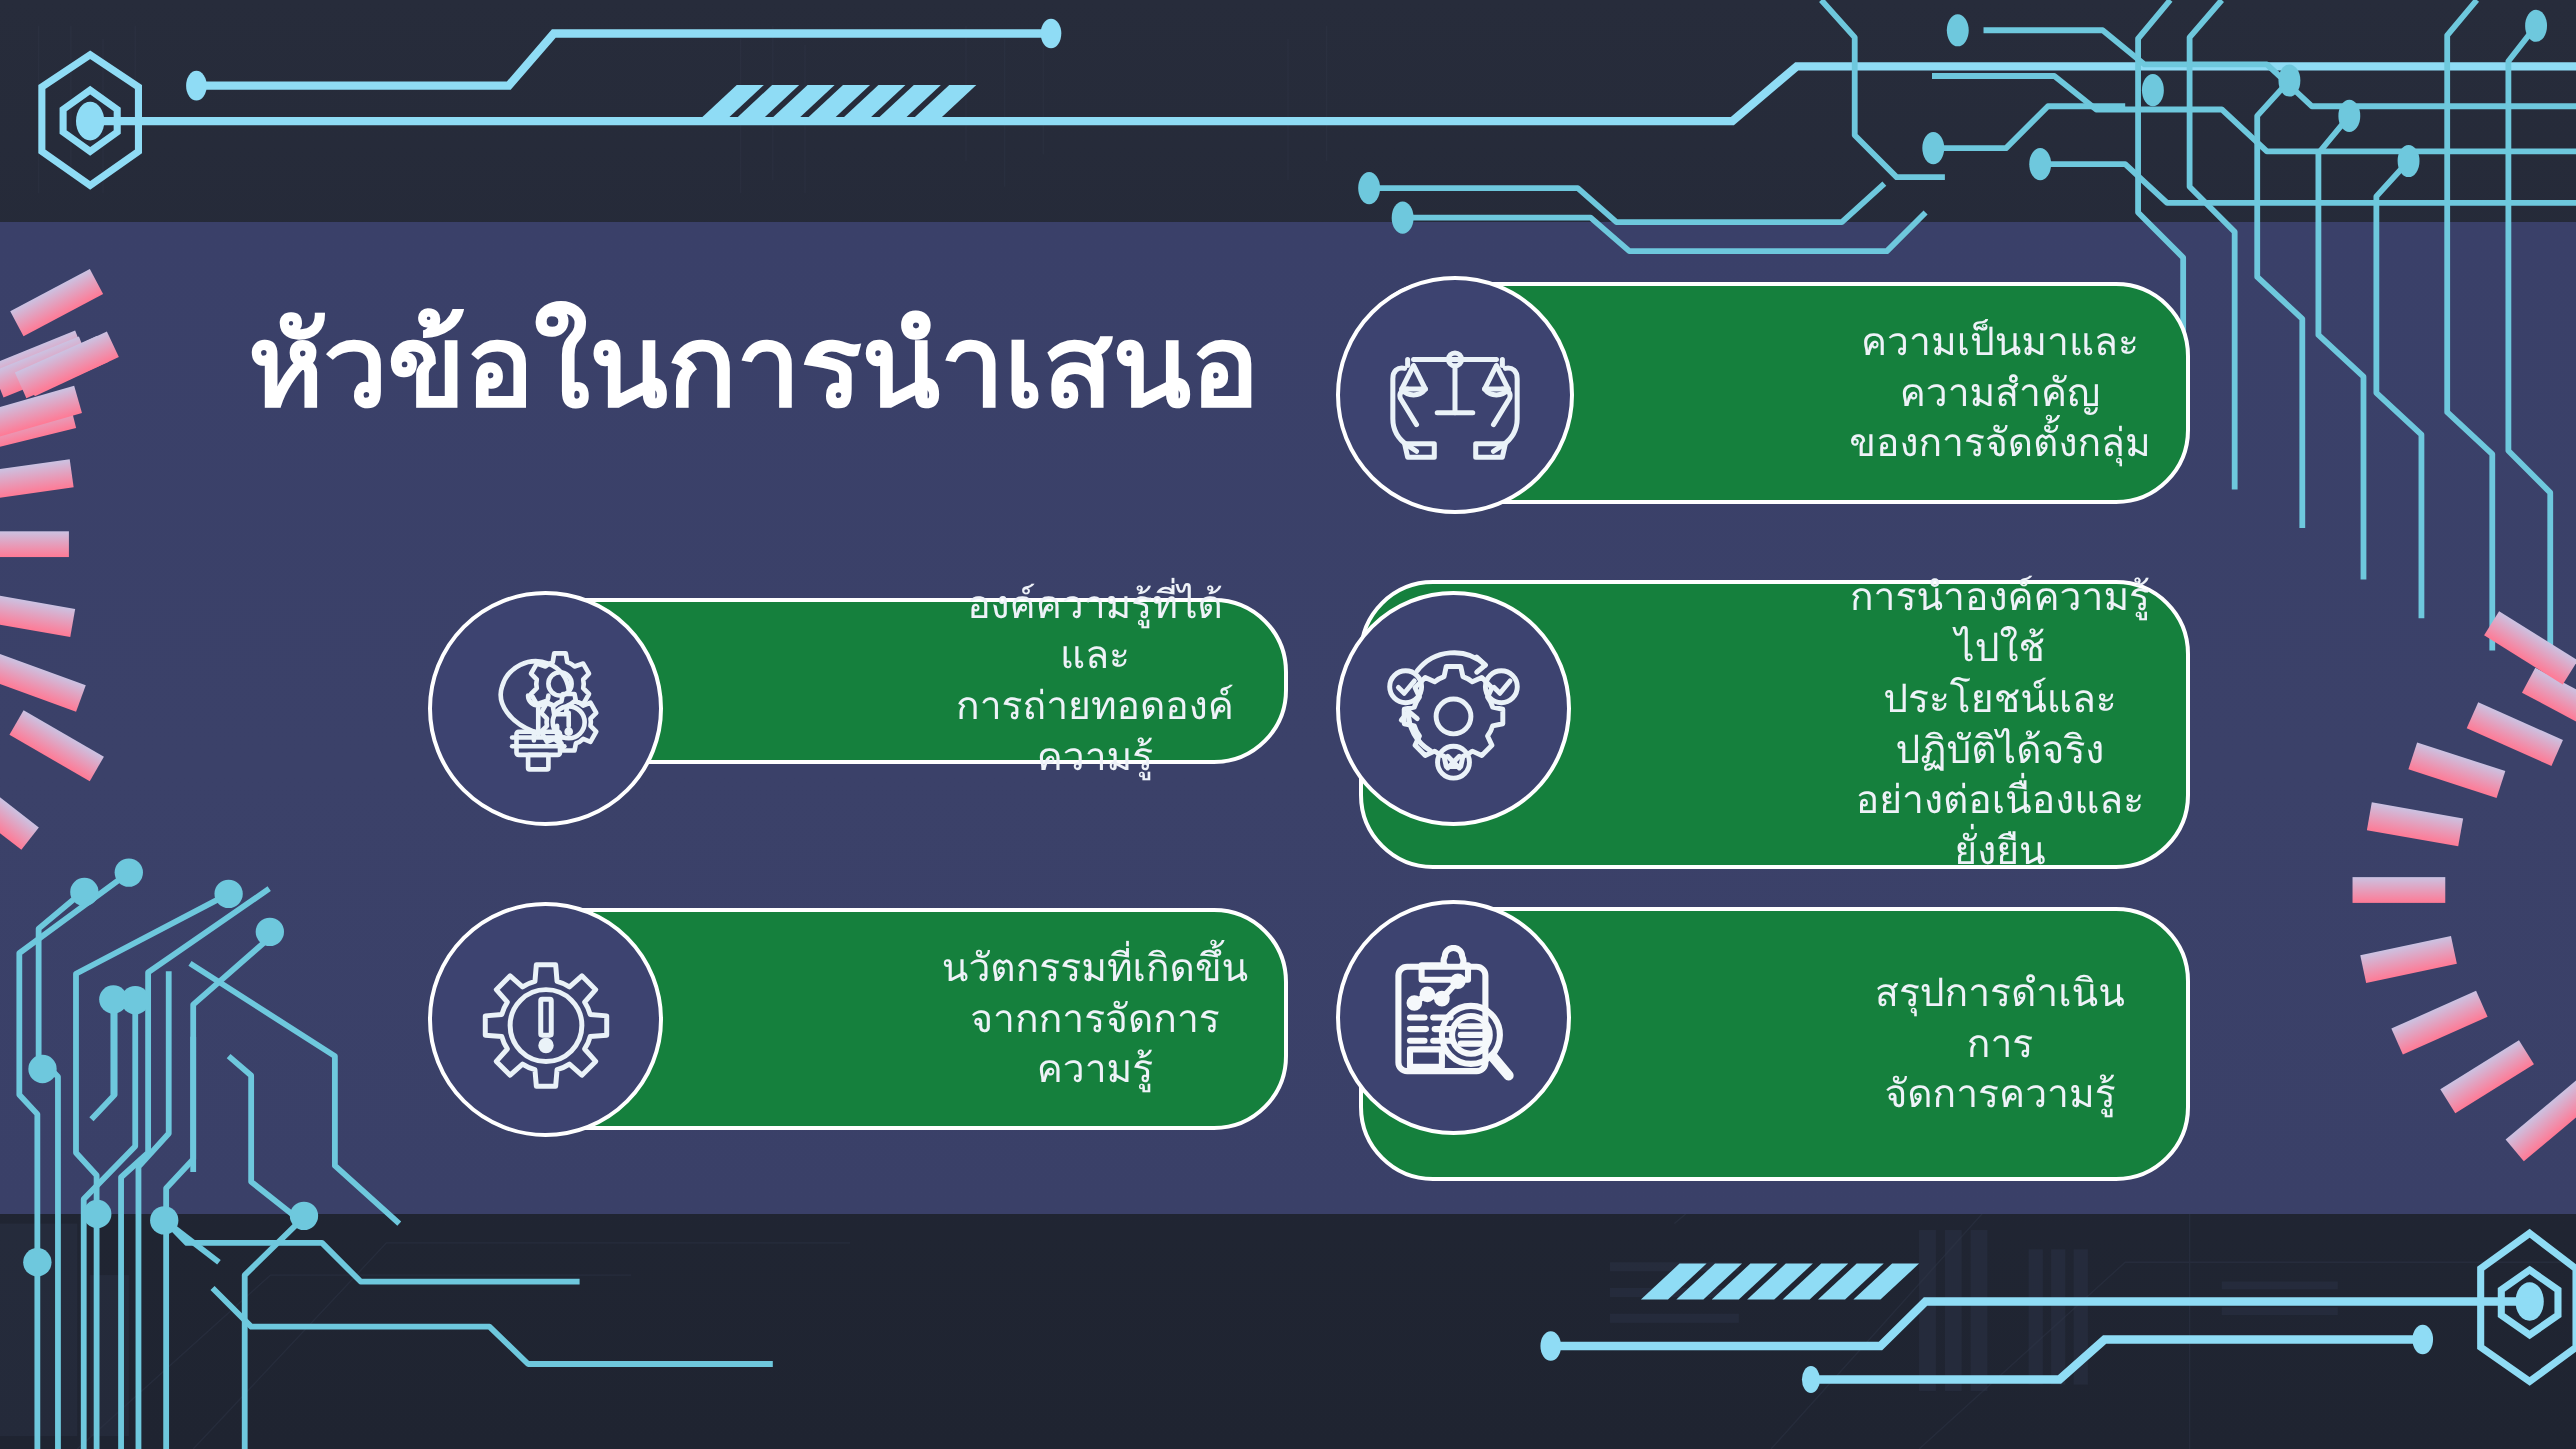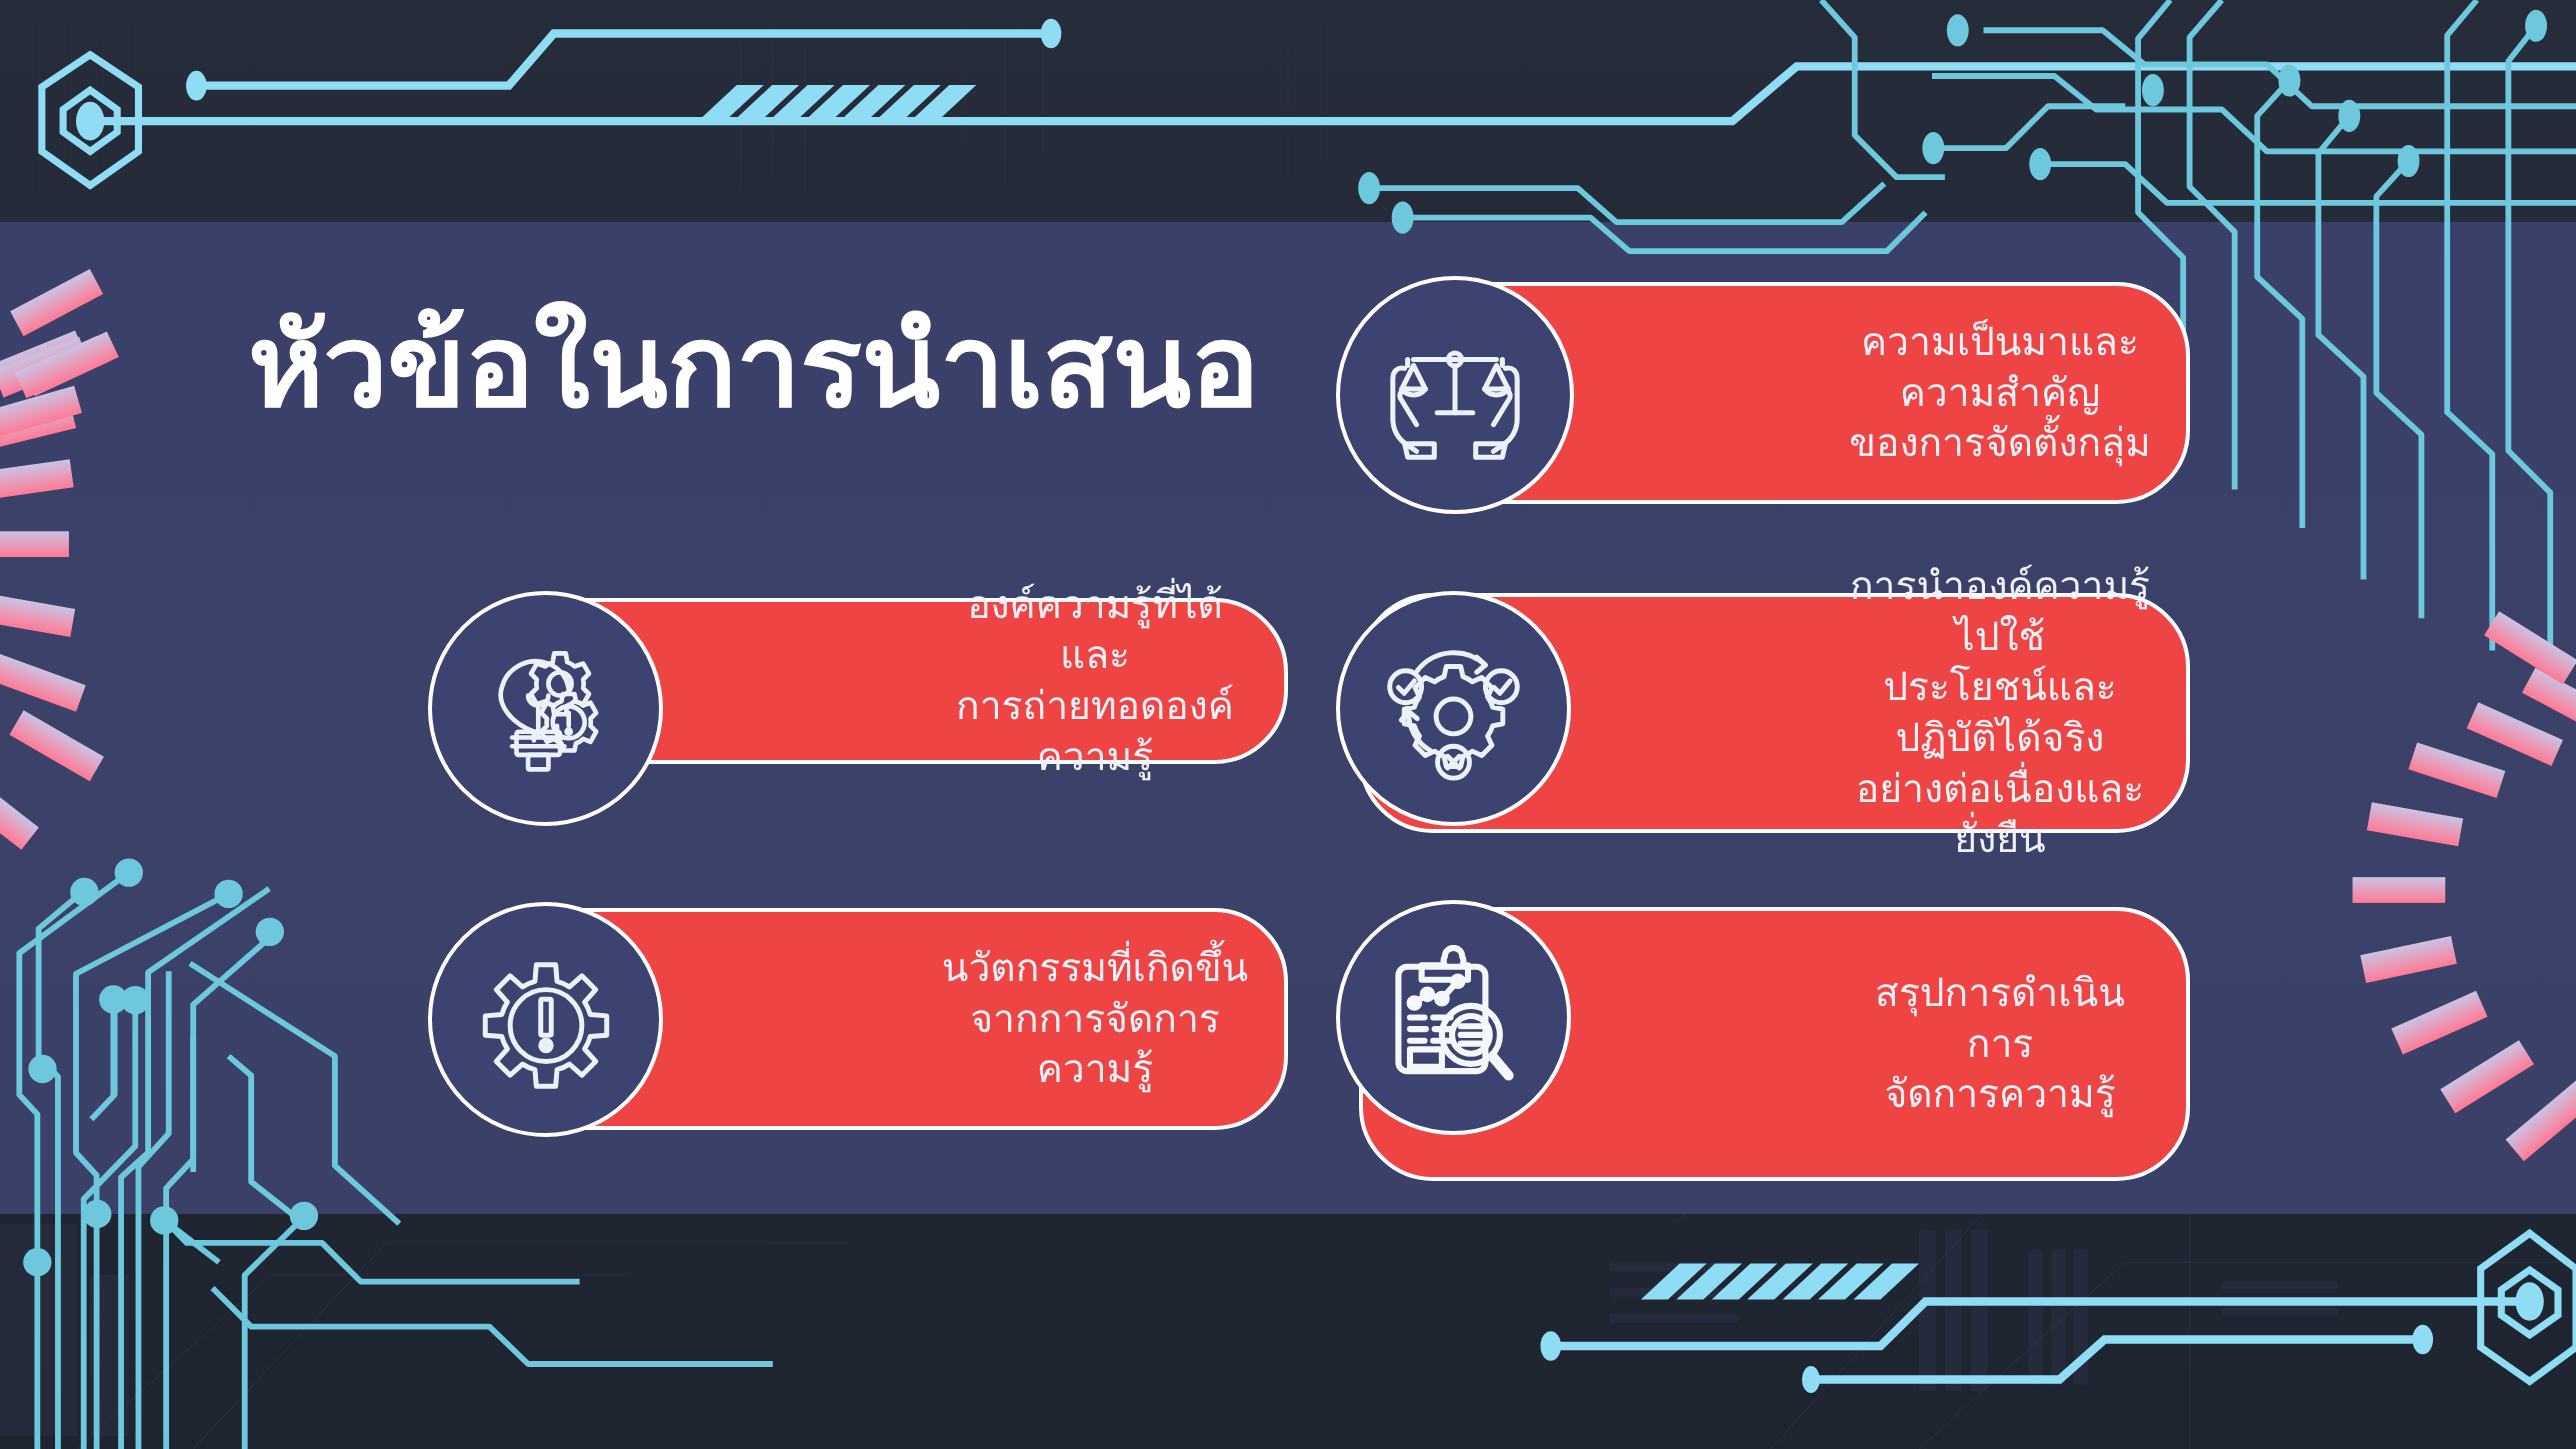--- a/index.html
+++ b/index.html
@@ -37,21 +37,21 @@
     letter-spacing:-0.6px;
     text-align:center;
     white-space:nowrap;
     font-family:"DejaVu Sans","Liberation Sans",sans-serif;
   }
 
   .card {
     position:absolute;
     border:4.5px solid #ffffff;
     border-radius:74px;
-    background:#ef4444;
+    background:#15803d;
   }
   .card-body {
     position:absolute;
     top:0; bottom:0; right:0;
     display:flex; align-items:center; justify-content:center;
     padding:0 31px;
   }
   .card-text {
     color:#eef2f8;
     font-size:39px;
@@ -371,21 +371,21 @@
       <path d="M45 68 L45 48 M45 48 C41 48 38 45 38 41 M45 48 C49 48 52 45 52 41"></path>
       <path d="M56 12 L64 12 L65 18 A13 13 0 0 1 70 21 L76 19 L80 26 L76 30 A13 13 0 0 1 76 36 L80 40 L76 47 L70 45 A13 13 0 0 1 65 48 L64 54 L56 54 L55 48 A13 13 0 0 1 50 45 L44 47 L40 40 L44 36 A13 13 0 0 1 44 30 L40 26 L44 19 L50 21 A13 13 0 0 1 55 18 Z"></path>
       <circle cx="60" cy="33" r="8"></circle>
       <path d="M62 40 L70 40 L71 45 A11 11 0 0 1 76 48 L81 46 L85 53 L81 57 A11 11 0 0 1 81 62 L85 66 L81 73 L76 71 A11 11 0 0 1 71 74 L70 79 L62 79 L61 74 A11 11 0 0 1 56 71 L51 73 L47 66 L51 62 A11 11 0 0 1 51 57 L47 53 L51 46 L56 48 A11 11 0 0 1 61 45 Z"></path>
       <circle cx="66" cy="59.5" r="11"></circle>
       <line x1="66" y1="53" x2="66" y2="62"></line>
       <circle cx="66" cy="66" r="1.4" fill="#eaf2f8"></circle>
     </svg>
   </div>
 
-  <div class="card" style="left:1359px; top:593px; width:831px; height:240px;">
+  <div class="card" style="left:1359px; top:580px; width:831px; height:289px;">
     <div class="card-body" style="left:451px;">
       <div class="card-text">การนำองค์ความรู้ไปใช้
 ประโยชน์และปฏิบัติได้จริง
 อย่างต่อเนื่องและยั่งยืน</div>
     </div>
   </div>
   <div class="icon-circle" style="left:1336px; top:591px; width:235px; height:235px;">
     <svg width="145" height="145" viewBox="0 0 100 100" fill="none" stroke="#eaf2f8" stroke-width="3.4" stroke-linecap="round" stroke-linejoin="round">
       <path d="M45 21 L55 21 L56.5 28 A22 22 0 0 1 63 31.6 L69.5 28.6 L76.5 35.6 L73.5 42 A22 22 0 0 1 77 49 L84 50.5 L84 60.5 L77 62 A22 22 0 0 1 73.5 69 L76.5 75.4 L69.5 82.4 L63 79.4 A22 22 0 0 1 56.5 83 L55 90 L45 90 L43.5 83 A22 22 0 0 1 37 79.4 L30.5 82.4 L23.5 75.4 L26.5 69 A22 22 0 0 1 23 62 L16 60.5 L16 50.5 L23 49 A22 22 0 0 1 26.5 42 L23.5 35.6 L30.5 28.6 L37 31.6 A22 22 0 0 1 43.5 28 Z"></path>
       <circle cx="50" cy="55.5" r="12"></circle>

